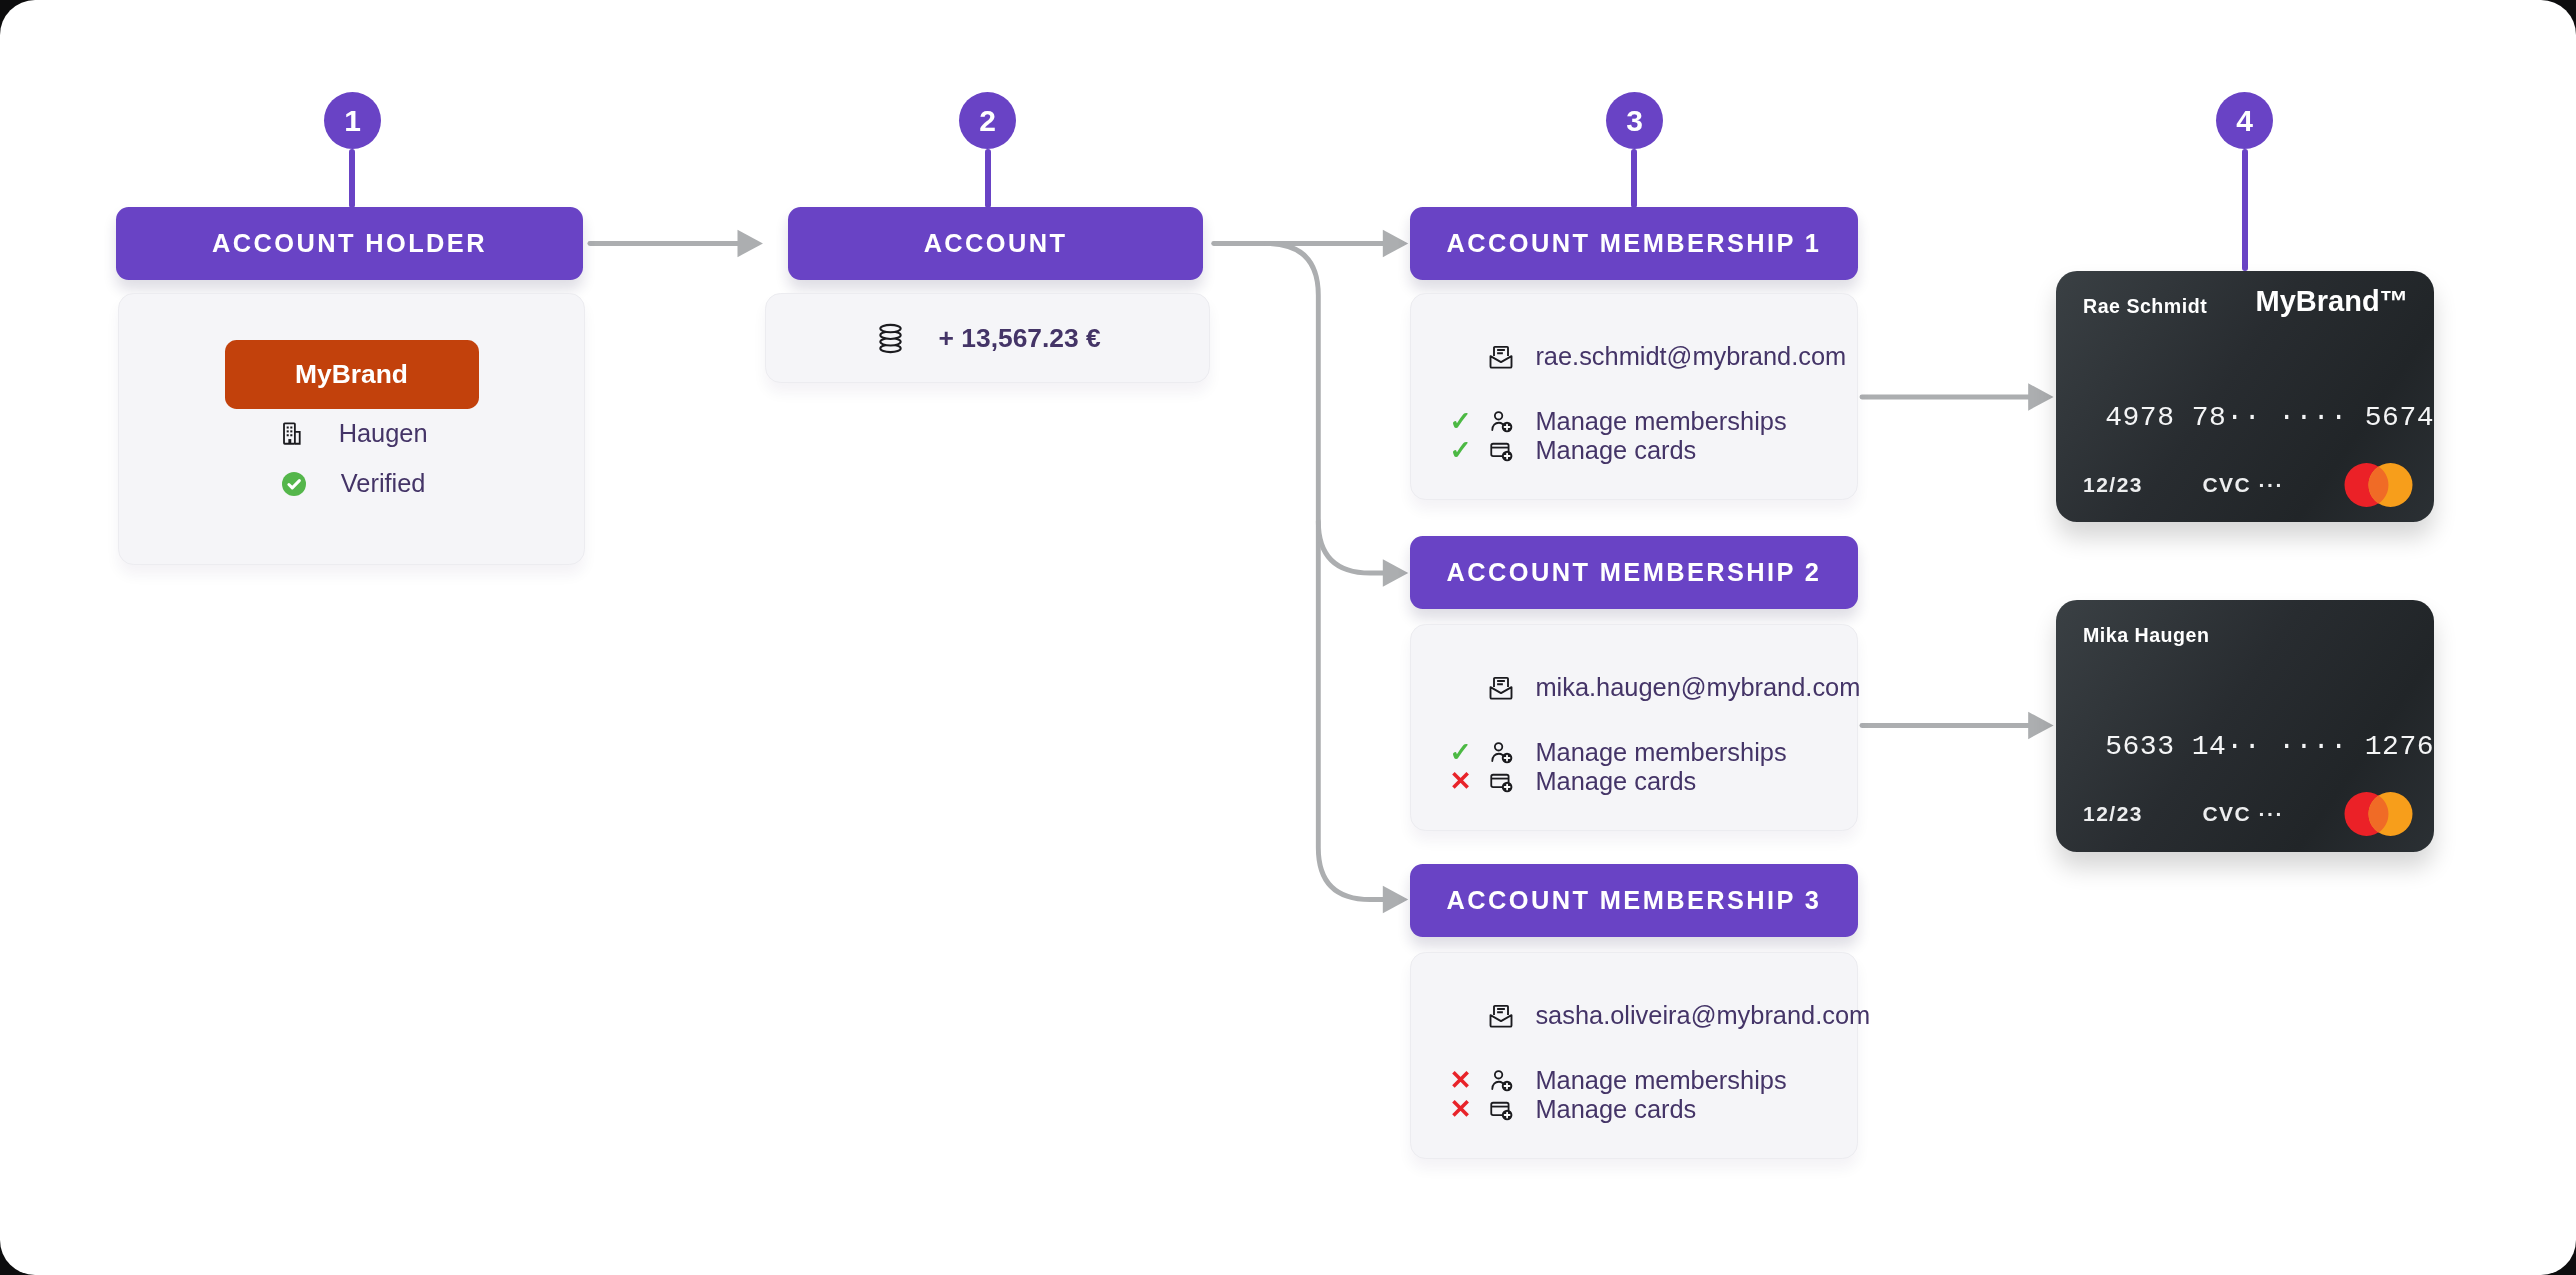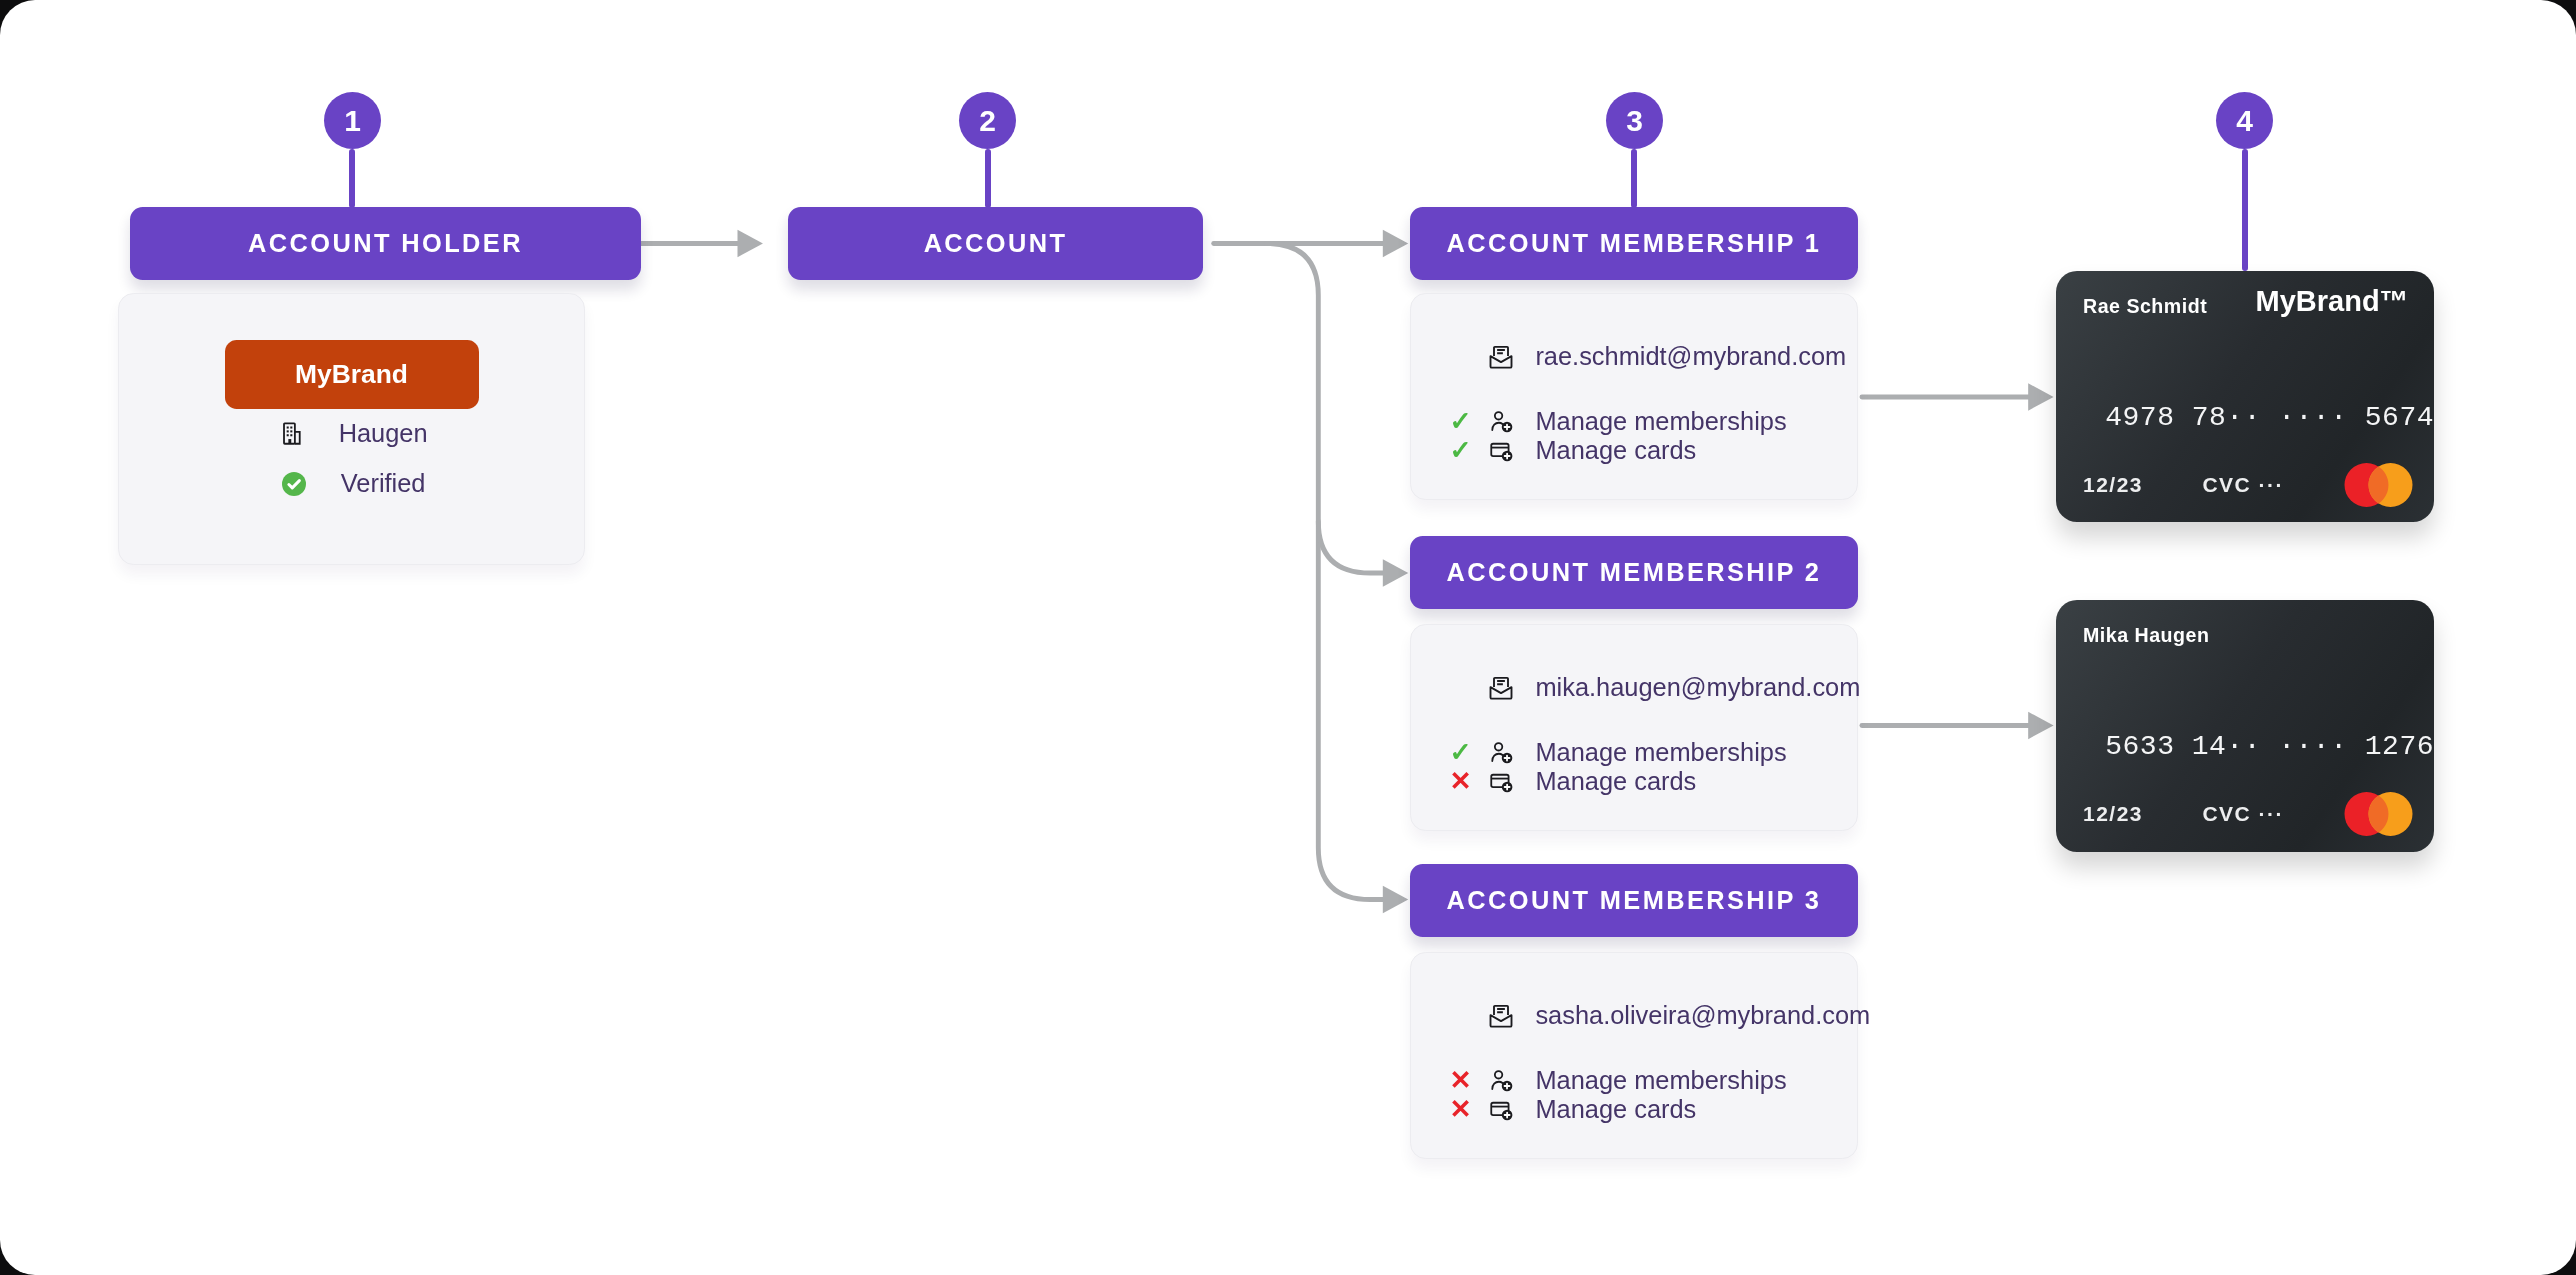--- a/index.html
+++ b/index.html
@@ -70,21 +70,21 @@
 
   <div class="stepnum" style="left:324px;top:92px">1</div>
   <div class="stepnum" style="left:959px;top:92px">2</div>
   <div class="stepnum" style="left:1606px;top:92px">3</div>
   <div class="stepnum" style="left:2216px;top:92px">4</div>
   <div class="stem" style="left:349px;top:149px;height:59px"></div>
   <div class="stem" style="left:985px;top:149px;height:59px"></div>
   <div class="stem" style="left:1631px;top:149px;height:59px"></div>
   <div class="stem" style="left:2242px;top:149px;height:122px"></div>
 
-  <div class="hdr" style="left:130px;top:207px;width:511px">ACCOUNT HOLDER</div>
+  <div class="hdr" style="left:116px;top:207px;width:467px">ACCOUNT HOLDER</div>
   <div class="bodycard" style="left:118px;top:293px;width:467px;height:272px">
     <div class="badge">MyBrand</div>
     <div class="attr-row" style="top:121px">
       <span class="iconslot">
         <svg class="ic" width="29" height="29" viewBox="0 0 24 24">
           <g stroke="#1b1b1f" stroke-width="1.5" fill="none">
             <rect x="5.8" y="3.6" width="9" height="16.9" rx="0.6"></rect>
             <path d="M14.8 10.6 h4 v9.9 h-4"></path>
           </g>
           <g fill="#1b1b1f">
@@ -105,20 +105,35 @@
         <svg class="ic" width="30" height="30" viewBox="0 0 24 24">
           <circle cx="12" cy="12" r="9.6" fill="#54B64B"></circle>
           <path d="M7.9 12.4 l2.7 2.7 L16.3 9.3" stroke="#fff" stroke-width="2.4" fill="none" stroke-linecap="round" stroke-linejoin="round"></path>
         </svg>
       </span>
       <span>Verified</span>
     </div>
   </div>
 
   <div class="hdr" style="left:788px;top:207px;width:415px">ACCOUNT</div>
+  <div class="bodycard" style="left:765px;top:293px;width:445px;height:90px">
+    <div class="balance-row">
+      <span class="iconslot">
+        <svg class="ic" width="33" height="33" viewBox="0 0 24 24">
+          <g stroke="#1b1b1f" stroke-width="1.5" fill="#F5F5F8">
+            <ellipse cx="12" cy="19.2" rx="7.4" ry="2.7"></ellipse>
+            <ellipse cx="12" cy="14.4" rx="7.4" ry="2.7"></ellipse>
+            <ellipse cx="12" cy="9.6" rx="7.4" ry="2.7"></ellipse>
+            <ellipse cx="12" cy="4.8" rx="7.4" ry="2.7"></ellipse>
+          </g>
+        </svg>
+      </span>
+      <span>+ 13,567.23 €</span>
+    </div>
+  </div>
 
   <div class="hdr" style="left:1410px;top:207px;width:448px">ACCOUNT MEMBERSHIP 1</div>
   <div class="bodycard" style="left:1410px;top:293px;width:448px;height:207px">
     <div class="mrow" style="top:37px;height:51px">
       <span class="markslot"></span>
       <span class="iconslot">
         <svg class="ic" width="30" height="30" viewBox="0 0 24 24">
           <g stroke="#1b1b1f" stroke-width="1.5" fill="none" stroke-linejoin="round">
             <path d="M6.4 11.2 V4.6 a0.7 0.7 0 0 1 0.7 -0.7 h9.8 a0.7 0.7 0 0 1 0.7 0.7 V11.2"></path>
             <path d="M8.9 6.4 h6.2 M8.9 9 h4.6"></path>

